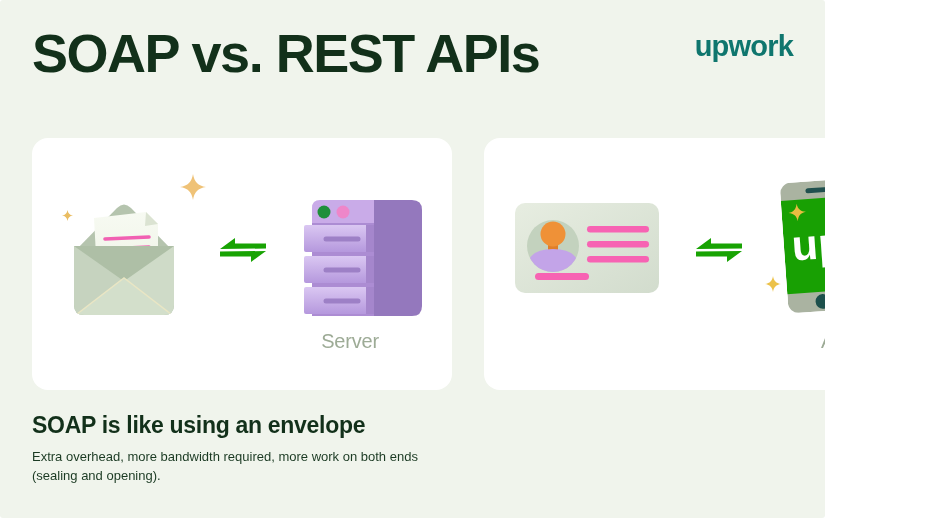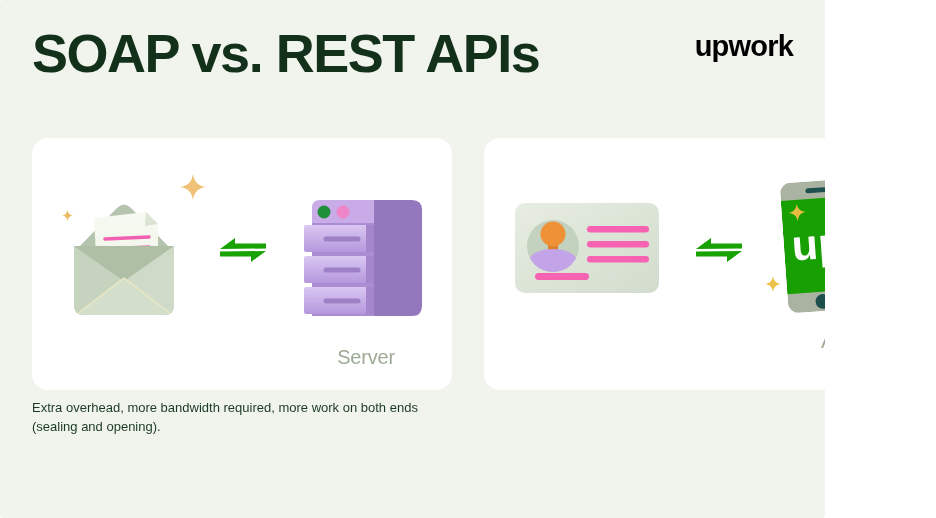--- a/index.html
+++ b/index.html
@@ -4,21 +4,21 @@
 <style>
   * { box-sizing: border-box; margin: 0; padding: 0; }
   html,body { background:#ffffff; font-family:"Liberation Sans","DejaVu Sans",sans-serif; }
   .canvas{
     position:relative; width:825px; height:518px;
     background:#f0f4ec; border-radius:3px; overflow:hidden;
   }
   
   .header{ display:flex; justify-content:space-between; align-items:flex-start; padding:26px 32px 0 32px; }
   .title{ font-size:54px; font-weight:700; letter-spacing:-1.5px; color:#12301a; line-height:1; }
-  .brand{ font-size:29px; font-weight:700; letter-spacing:-0.8px; color:#000000; margin-top:4px; }
+  .brand{ font-size:29px; font-weight:700; letter-spacing:-0.8px; color:#0f766e; margin-top:4px; }
   
   .columns{ display:flex; gap:32px; padding:0 32px; margin-top:58px; }
   .column{ width:420px; }
   .card{
     position:relative; width:420px; height:252px; background:#ffffff; border-radius:16px;
   }
   .abs{ position:absolute; }
   .device-label{
     position:absolute; text-align:center; font-size:20px; color:#9dab96; letter-spacing:-0.2px;
   }
@@ -102,23 +102,24 @@
             <rect x="66" y="60" width="8" height="27" fill="#a586cc"></rect>
             <line x1="26" y1="74" x2="58" y2="74" stroke="#9d80c6" stroke-width="5" stroke-linecap="round"></line>
           </g>
           <g>
             <rect x="4" y="91" width="70" height="27" rx="2" fill="url(#drawerG)"></rect>
             <rect x="66" y="91" width="8" height="27" fill="#a586cc"></rect>
             <line x1="26" y1="105" x2="58" y2="105" stroke="#9d80c6" stroke-width="5" stroke-linecap="round"></line>
           </g>
         </svg>
 
-        <div class="device-label" style="left:272px; top:192px; width:124px;margin-top:16px;">Server</div>
+        <div class="device-label" style="left:256px; top:192px; width:124px;">Server</div>
       </div>
 
+      <h2 class="col-heading">SOAP is like using an envelope</h2>
       <p class="col-desc">Extra overhead, more bandwidth required, more work on both ends (sealing and opening).</p>
     </section>
 
     <section class="column">
       <div class="card">
 
         <svg class="abs" style="left:31px; top:65px;" width="144" height="90" viewBox="0 0 144 90">
           <defs>
             <linearGradient id="cardG" x1="0" y1="0" x2="1" y2="1">
               <stop offset="0" stop-color="#e7edе1" stop-opacity="1"></stop>

